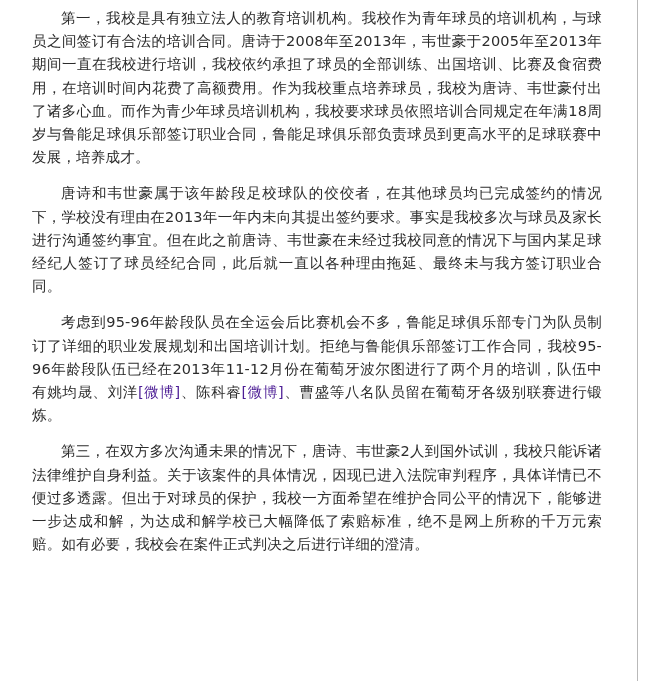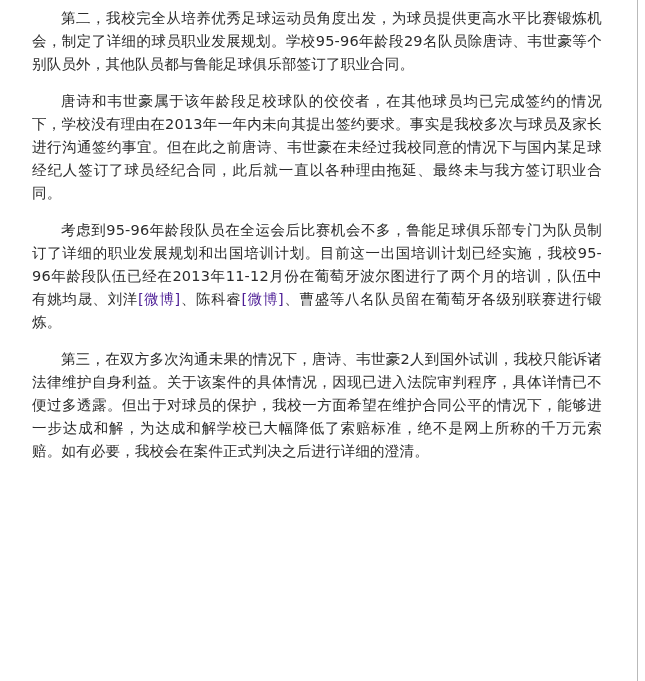--- a/index.html
+++ b/index.html
@@ -15,19 +15,19 @@
     .wb { color: #4c1d95; text-decoration: none; }
     .vline {
       position: absolute; left: 637px; top: 0; width: 1px; height: 681px;
       background: #b9b9b9;
     }
   </style>
 </head>
 <body>
 
 <div class="article">
-  <p>第二，我校完全从培养优秀足球运动员角度出发，为球员提供更高水平比赛锻炼机会，制定了详细的球员职业发展规划。学校95-96年龄段29名队员除唐诗、韦世豪等个别队员外，其他队员都与鲁能足球俱乐部签订了职业合同。</p>
+  <p>第一，我校是具有独立法人的教育培训机构。我校作为青年球员的培训机构，与球员之间签订有合法的培训合同。唐诗于2008年至2013年，韦世豪于2005年至2013年期间一直在我校进行培训，我校依约承担了球员的全部训练、出国培训、比赛及食宿费用，在培训时间内花费了高额费用。作为我校重点培养球员，我校为唐诗、韦世豪付出了诸多心血。而作为青少年球员培训机构，我校要求球员依照培训合同规定在年满18周岁与鲁能足球俱乐部签订职业合同，鲁能足球俱乐部负责球员到更高水平的足球联赛中发展，培养成才。</p>
   <p>唐诗和韦世豪属于该年龄段足校球队的佼佼者，在其他球员均已完成签约的情况下，学校没有理由在2013年一年内未向其提出签约要求。事实是我校多次与球员及家长进行沟通签约事宜。但在此之前唐诗、韦世豪在未经过我校同意的情况下与国内某足球经纪人签订了球员经纪合同，此后就一直以各种理由拖延、最终未与我方签订职业合同。</p>
-  <p><span>考虑到95-96年龄段队员在全运会后比赛机会不多，鲁能足球俱乐部专门为队员制订了详细的职业发展规划和出国培训计划。目前这一出国培训计划已经实施，我校95-96年龄段队伍已经在2013年11-12月份在葡萄牙波尔图进行了两个月的培训，队伍中有姚均晟、刘洋</span><a class="wb" href="#">[微博]</a><span>、陈科睿</span><a class="wb" href="#">[微博]</a><span>、曹盛等八名队员留在葡萄牙各级别联赛进行锻炼。</span></p>
+  <p><span>考虑到95-96年龄段队员在全运会后比赛机会不多，鲁能足球俱乐部专门为队员制订了详细的职业发展规划和出国培训计划。拒绝与鲁能俱乐部签订工作合同，我校95-96年龄段队伍已经在2013年11-12月份在葡萄牙波尔图进行了两个月的培训，队伍中有姚均晟、刘洋</span><a class="wb" href="#">[微博]</a><span>、陈科睿</span><a class="wb" href="#">[微博]</a><span>、曹盛等八名队员留在葡萄牙各级别联赛进行锻炼。</span></p>
   <p>第三，在双方多次沟通未果的情况下，唐诗、韦世豪2人到国外试训，我校只能诉诸法律维护自身利益。关于该案件的具体情况，因现已进入法院审判程序，具体详情已不便过多透露。但出于对球员的保护，我校一方面希望在维护合同公平的情况下，能够进一步达成和解，为达成和解学校已大幅降低了索赔标准，绝不是网上所称的千万元索赔。如有必要，我校会在案件正式判决之后进行详细的澄清。</p>
 </div>
 
 <div class="vline"></div>
 
 </body></html>

